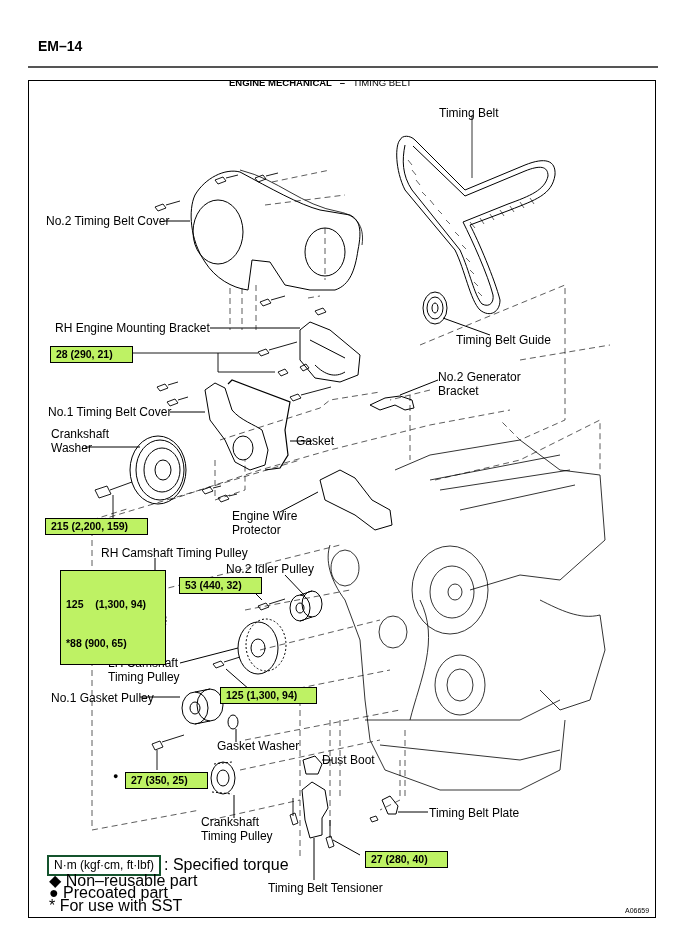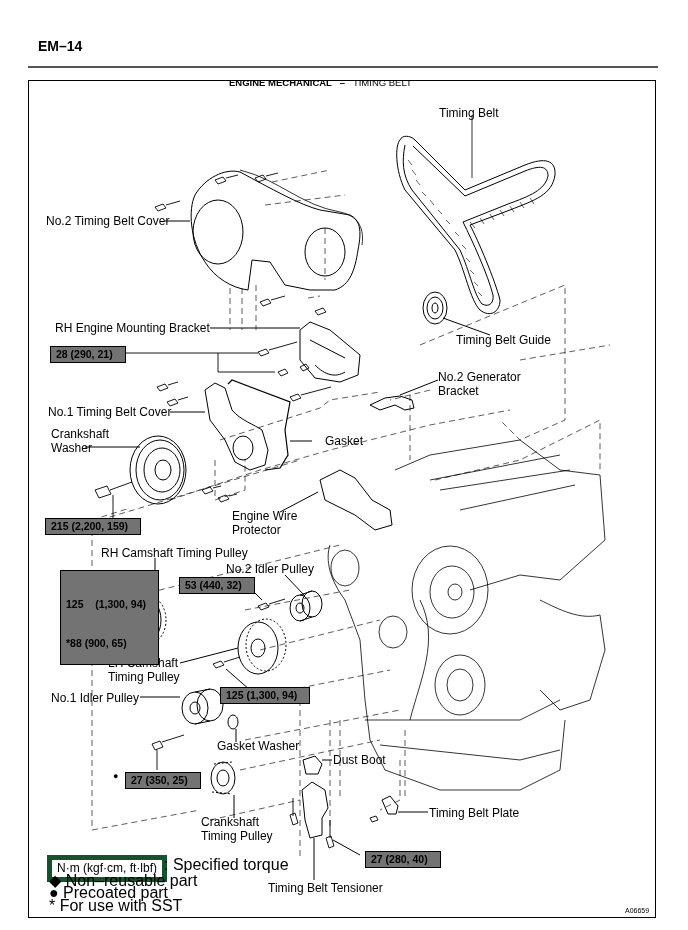--- a/index.html
+++ b/index.html
@@ -6,22 +6,22 @@
   body { width: 688px; height: 930px; position: relative; overflow: hidden;
          font-family: "Liberation Sans", sans-serif; color: #000; }
   .abs { position: absolute; white-space: nowrap; }
   #page-id { left: 38px; top: 38px; font-size: 14px; font-weight: bold; }
   #section-title { left: 229px; top: 53px; font-size: 9.5px; font-weight: bold; letter-spacing: 0; margin-top: 24px; }
   #section-title .sub { font-weight: normal; }
   #rule { left: 28px; top: 66px; width: 630px; height: 2px; background: #555; }
   #frame { left: 28px; top: 80px; width: 628px; height: 838px; border: 1.5px solid #000; box-sizing: border-box; }
   svg#art { position: absolute; left: 0; top: 0; }
   .lbl { font-size: 12px; line-height: 14px; }
-  .tq { font-size: 10.5px; font-weight: bold; border: 1px solid #000; padding: 1px 12px 1px 5px; background: #737373; line-height: 13px; }
-  .legend-box { font-size: 12px; border: 5px solid #14532d; padding: 1px 5px; line-height: 15px; }
+  .tq { font-size: 10.5px; font-weight: bold; border: 1px solid #000; padding: 1px 19px 1px 5px; background: #bef264; line-height: 13px; }
+  .legend-box { font-size: 12px; border: 2px solid #14532d; padding: 1px 5px; line-height: 15px; }
   .legend { font-size: 16px; line-height: 13px; }
   #fig-id { font-size: 7px; }
 </style>
 </head>
 <body>
 
 <div class="abs" id="page-id">EM–14</div>
 <div class="abs" id="section-title">
   <span>ENGINE MECHANICAL</span>
   &nbsp;&nbsp;<span>–</span>&nbsp;&nbsp;
@@ -217,38 +217,38 @@
 
 <div class="abs lbl" style="left:439px;top:106px">Timing Belt</div>
 <div class="abs lbl" style="left:46px;top:214px">No.2 Timing Belt Cover</div>
 <div class="abs lbl" style="left:456px;top:333px">Timing Belt Guide</div>
 <div class="abs lbl" style="left:55px;top:321px">RH Engine Mounting Bracket</div>
 <div class="abs lbl" style="left:438px;top:370px">
   <div>No.2 Generator</div>
   <div>Bracket</div>
 </div>
 <div class="abs lbl" style="left:48px;top:405px">No.1 Timing Belt Cover</div>
-<div class="abs lbl" style="left:325px;top:434px">Gasket</div>
+<div class="abs lbl" style="left:296px;top:434px">Gasket</div>
 <div class="abs lbl" style="left:51px;top:427px">
   <div>Crankshaft</div>
   <div>Washer</div>
 </div>
 <div class="abs lbl" style="left:232px;top:509px">
   <div>Engine Wire</div>
   <div>Protector</div>
 </div>
 <div class="abs lbl" style="left:101px;top:546px">RH Camshaft Timing Pulley</div>
 <div class="abs lbl" style="left:226px;top:562px">No.2 Idler Pulley</div>
 <div class="abs lbl" style="left:108px;top:656px">
   <div>LH Camshaft</div>
   <div>Timing Pulley</div>
 </div>
-<div class="abs lbl" style="left:51px;top:691px">No.1 Idler Pulley</div>
+<div class="abs lbl" style="left:51px;top:691px">No.1 Gasket Pulley</div>
 <div class="abs lbl" style="left:217px;top:739px">Gasket Washer</div>
-<div class="abs lbl" style="left:333px;top:753px">Dust Boot</div>
+<div class="abs lbl" style="left:322px;top:753px">Dust Boot</div>
 <div class="abs lbl" style="left:429px;top:806px">Timing Belt Plate</div>
 <div class="abs lbl" style="left:201px;top:815px">
   <div>Crankshaft</div>
   <div>Timing Pulley</div>
 </div>
 <div class="abs lbl" style="left:268px;top:881px">Timing Belt Tensioner</div>
 
 <div class="abs tq" style="left:50px;top:346px">28 (290, 21)</div>
 <div class="abs tq" style="left:45px;top:518px">215 (2,200, 159)</div>
 <div class="abs tq" style="left:60px;top:570px;white-space:pre">

